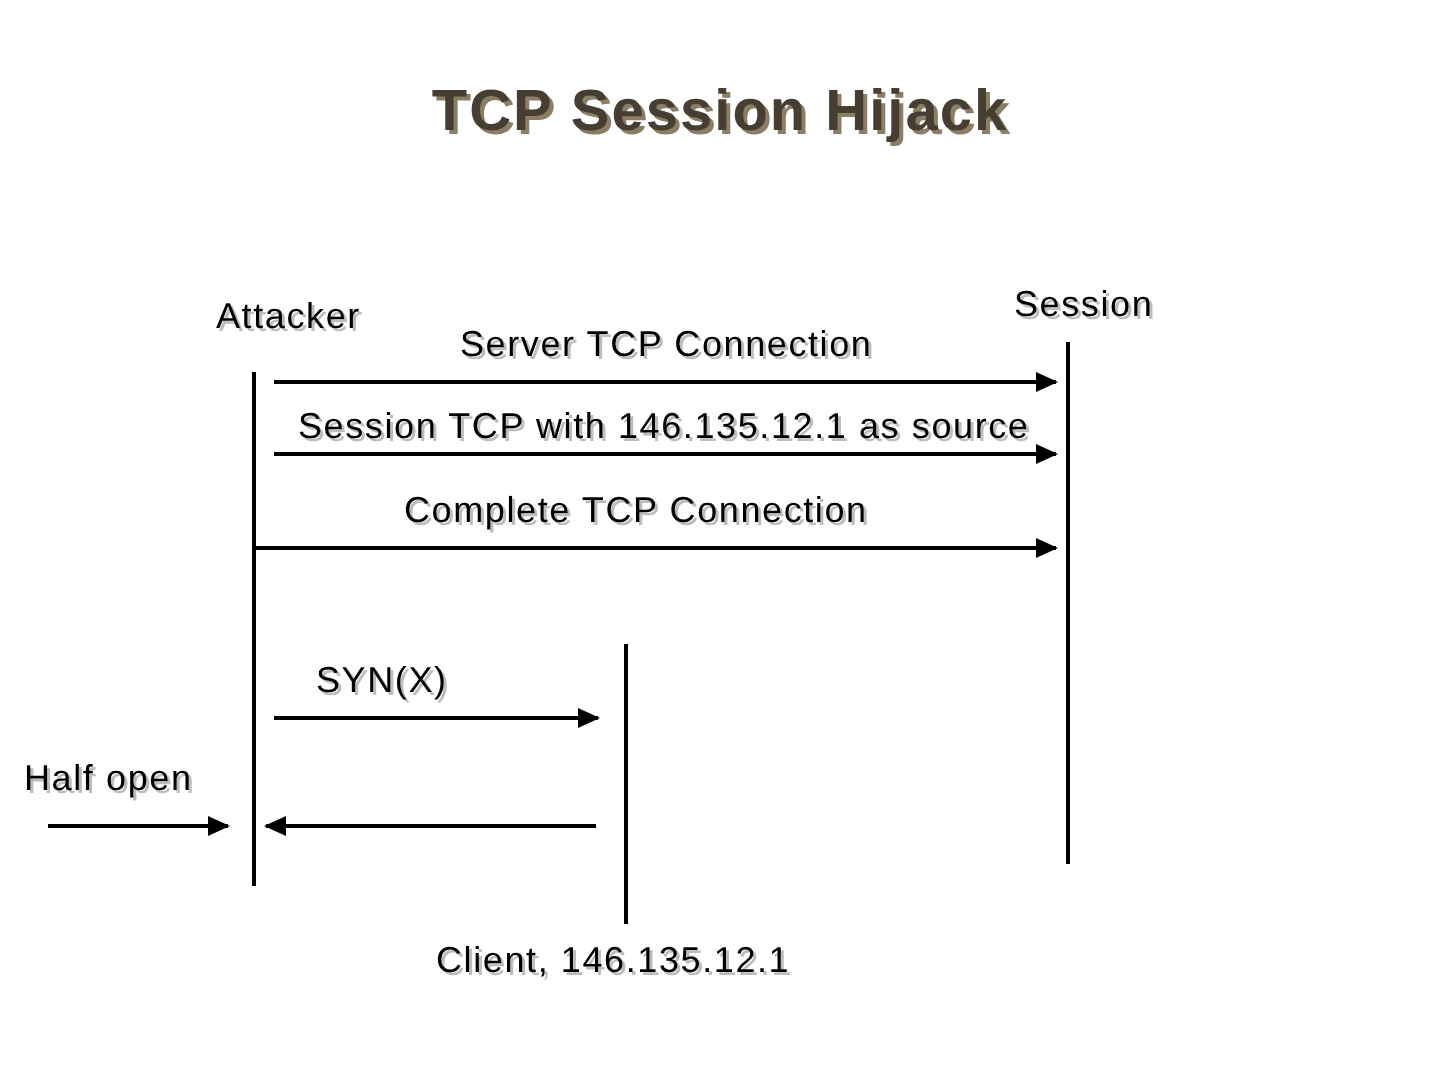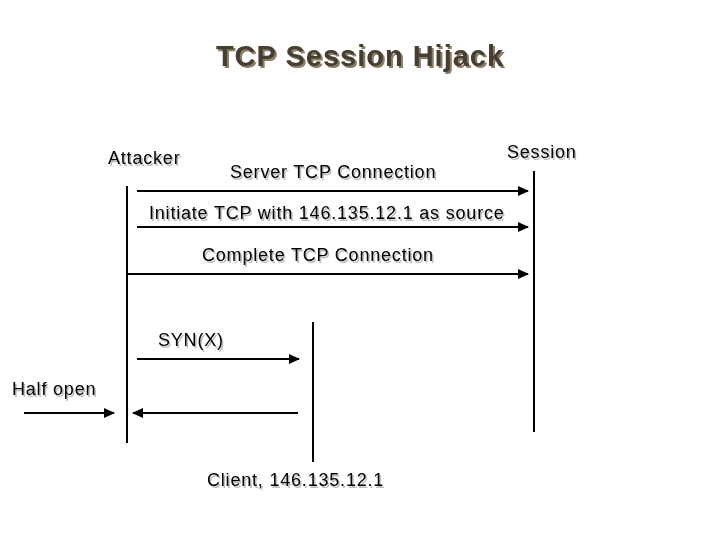--- a/index.html
+++ b/index.html
@@ -80,21 +80,21 @@
 
   <div class="vline" style="left:126px; top:186px; height:257px;"></div>
   <div class="vline" style="left:533px; top:171px; height:261px;"></div>
   <div class="vline" style="left:312px; top:322px; height:140px;"></div>
 
   <div class="lbl" style="left:230px; top:163px;">Server TCP Connection</div>
   <div class="arrow" style="left:137px; top:190px; width:391px;">
     <span class="head-r"></span>
   </div>
 
-  <div class="lbl" style="left:149px; top:204px;">Initiate TCP with 146.135.12.1 as source</div>
+  <div class="lbl" style="left:149px; top:204px;">Session TCP with 146.135.12.1 as source</div>
   <div class="arrow" style="left:137px; top:226px; width:391px;">
     <span class="head-r"></span>
   </div>
 
   <div class="lbl" style="left:202px; top:246px;">Complete TCP Connection</div>
   <div class="arrow" style="left:128px; top:273px; width:400px;">
     <span class="head-r"></span>
   </div>
 
   <div class="lbl" style="left:158px; top:331px;text-align:right;">SYN(X)</div>
@@ -104,15 +104,15 @@
 
   <div class="lbl" style="left:12px; top:380px;">Half open</div>
   <div class="arrow" style="left:24px; top:412px; width:90px;">
     <span class="head-r"></span>
   </div>
 
   <div class="arrow" style="left:133px; top:412px; width:165px;">
     <span class="head-l"></span>
   </div>
 
-  <div class="lbl" style="left:207px; top:471px;">Client, 146.135.12.1</div>
+  <div class="lbl" style="left:218px; top:471px;">Client, 146.135.12.1</div>
 
 </div>
 
 </body></html>

